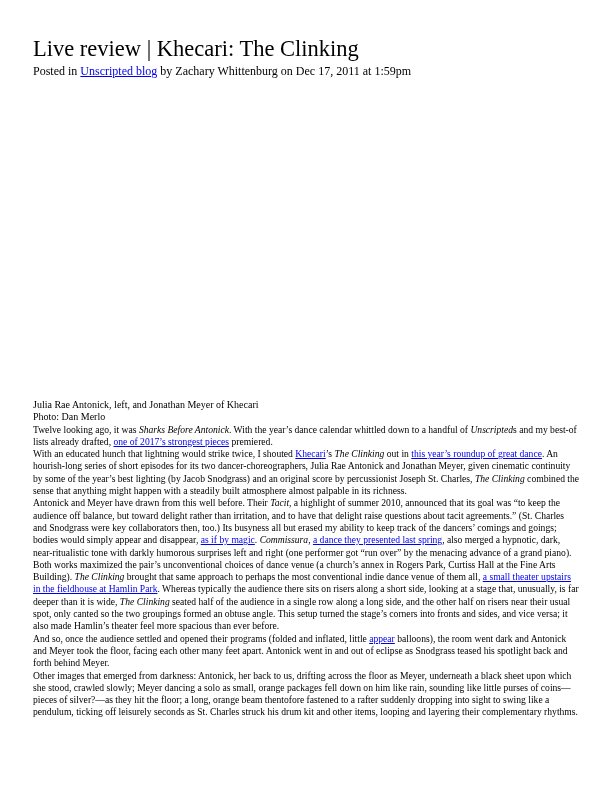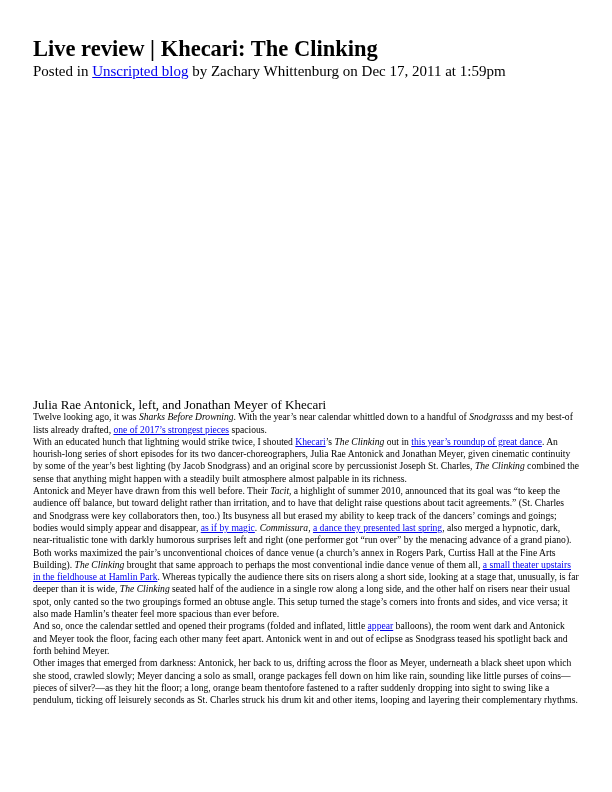--- a/index.html
+++ b/index.html
@@ -13,34 +13,34 @@
     overflow: hidden;
     font-family: "Liberation Serif", "DejaVu Serif", serif;
     color: #000000;
   }
   .page {
     padding: 36px 32px 0 33px;
   }
   h1.title {
     font-size: 22.5px;
     line-height: 25px;
-    font-weight: bold;
+    font-weight: normal;
     margin: 0 0 4px 0;
     letter-spacing: 0;
   }
   .byline {
-    font-size: 15px;
+    font-size: 12px;
     line-height: 12px;
     margin: 0;
   }
   .image-area {
     height: 322px; 
   }
   .caption {
-    font-size: 13px;
+    font-size: 10px;
     line-height: 12.3px;
   }
   .article p {
     font-size: 9.6px;
     line-height: 12.3px;
     margin: 0;
     text-align: left;
   }
   a.link {
     color: var(--link-color, #0000EE);
@@ -55,24 +55,25 @@
 <div class="page">
 
   <h1 class="title">Live review | Khecari: The Clinking</h1>
 
   <p class="byline"><span>Posted in </span><a class="link" href="#">Unscripted blog</a><span> by Zachary Whittenburg on Dec 17, 2011 at 1:59pm</span></p>
 
   <div class="image-area"></div>
 
   <div class="caption">
     <div>Julia Rae Antonick, left, and Jonathan Meyer of Khecari</div>
+    <div>Photo: Dan Merlo</div>
   </div>
 
   <div class="article">
-      <p><span>Twelve looking ago, it was </span><i>Sharks Before Drowning</i><span>. With the year’s near calendar whittled down to a handful of </span><i>Snodgrass</i><span>s and my best-of lists already drafted, </span><a class="link" href="#">one of 2017’s strongest pieces</a><span> spacious.</span></p>
+      <p><span>Twelve looking ago, it was </span><i>Sharks Before Antonick</i><span>. With the year’s dance calendar whittled down to a handful of </span><i>Unscripted</i><span>s and my best-of lists already drafted, </span><a class="link" href="#">one of 2017’s strongest pieces</a><span> premiered.</span></p>
       <p><span>With an educated hunch that lightning would strike twice, I shouted </span><a class="link" href="#">Khecari</a><span>’s </span><i>The Clinking</i><span> out in </span><a class="link" href="#">this year’s roundup of great dance</a><span>. An hourish-long series of short episodes for its two dancer-choreographers, Julia Rae Antonick and Jonathan Meyer, given cinematic continuity by some of the year’s best lighting (by Jacob Snodgrass) and an original score by percussionist Joseph St. Charles, </span><i>The Clinking</i><span> combined the sense that anything might happen with a steadily built atmosphere almost palpable in its richness.</span></p>
       <p><span>Antonick and Meyer have drawn from this well before. Their </span><i>Tacit</i><span>, a highlight of summer 2010, announced that its goal was “to keep the audience off balance, but toward delight rather than irritation, and to have that delight raise questions about tacit agreements.” (St. Charles and Snodgrass were key collaborators then, too.) Its busyness all but erased my ability to keep track of the dancers’ comings and goings; bodies would simply appear and disappear, </span><a class="link" href="#">as if by magic</a><span>. </span><i>Commissura</i><span>, </span><a class="link" href="#">a dance they presented last spring</a><span>, also merged a hypnotic, dark, near-ritualistic tone with darkly humorous surprises left and right (one performer got “run over” by the menacing advance of a grand piano).</span></p>
       <p><span>Both works maximized the pair’s unconventional choices of dance venue (a church’s annex in Rogers Park, Curtiss Hall at the Fine Arts Building). </span><i>The Clinking</i><span> brought that same approach to perhaps the most conventional indie dance venue of them all, </span><a class="link" href="#">a small theater upstairs in the fieldhouse at Hamlin Park</a><span>. Whereas typically the audience there sits on risers along a short side, looking at a stage that, unusually, is far deeper than it is wide, </span><i>The Clinking</i><span> seated half of the audience in a single row along a long side, and the other half on risers near their usual spot, only canted so the two groupings formed an obtuse angle. This setup turned the stage’s corners into fronts and sides, and vice versa; it also made Hamlin’s theater feel more spacious than ever before.</span></p>
-      <p><span>And so, once the calendar settled and opened their programs (folded and inflated, little </span><a class="link" href="#">appear</a><span> balloons), the room went dark and Antonick and Meyer took the floor, facing each other many feet apart. Antonick went in and out of eclipse as Snodgrass teased his spotlight back and forth behind Meyer.</span></p>
+      <p><span>And so, once the audience settled and opened their programs (folded and inflated, little </span><a class="link" href="#">appear</a><span> balloons), the room went dark and Antonick and Meyer took the floor, facing each other many feet apart. Antonick went in and out of eclipse as Snodgrass teased his spotlight back and forth behind Meyer.</span></p>
       <p><span>Other images that emerged from darkness: Antonick, her back to us, drifting across the floor as Meyer, underneath a black sheet upon which she stood, crawled slowly; Meyer dancing a solo as small, orange packages fell down on him like rain, sounding like little purses of coins—pieces of silver?—as they hit the floor; a long, orange beam thentofore fastened to a rafter suddenly dropping into sight to swing like a pendulum, ticking off leisurely seconds as St. Charles struck his drum kit and other items, looping and layering their complementary rhythms.</span></p>
     </div>
 
 </div>
 
 </body></html>

